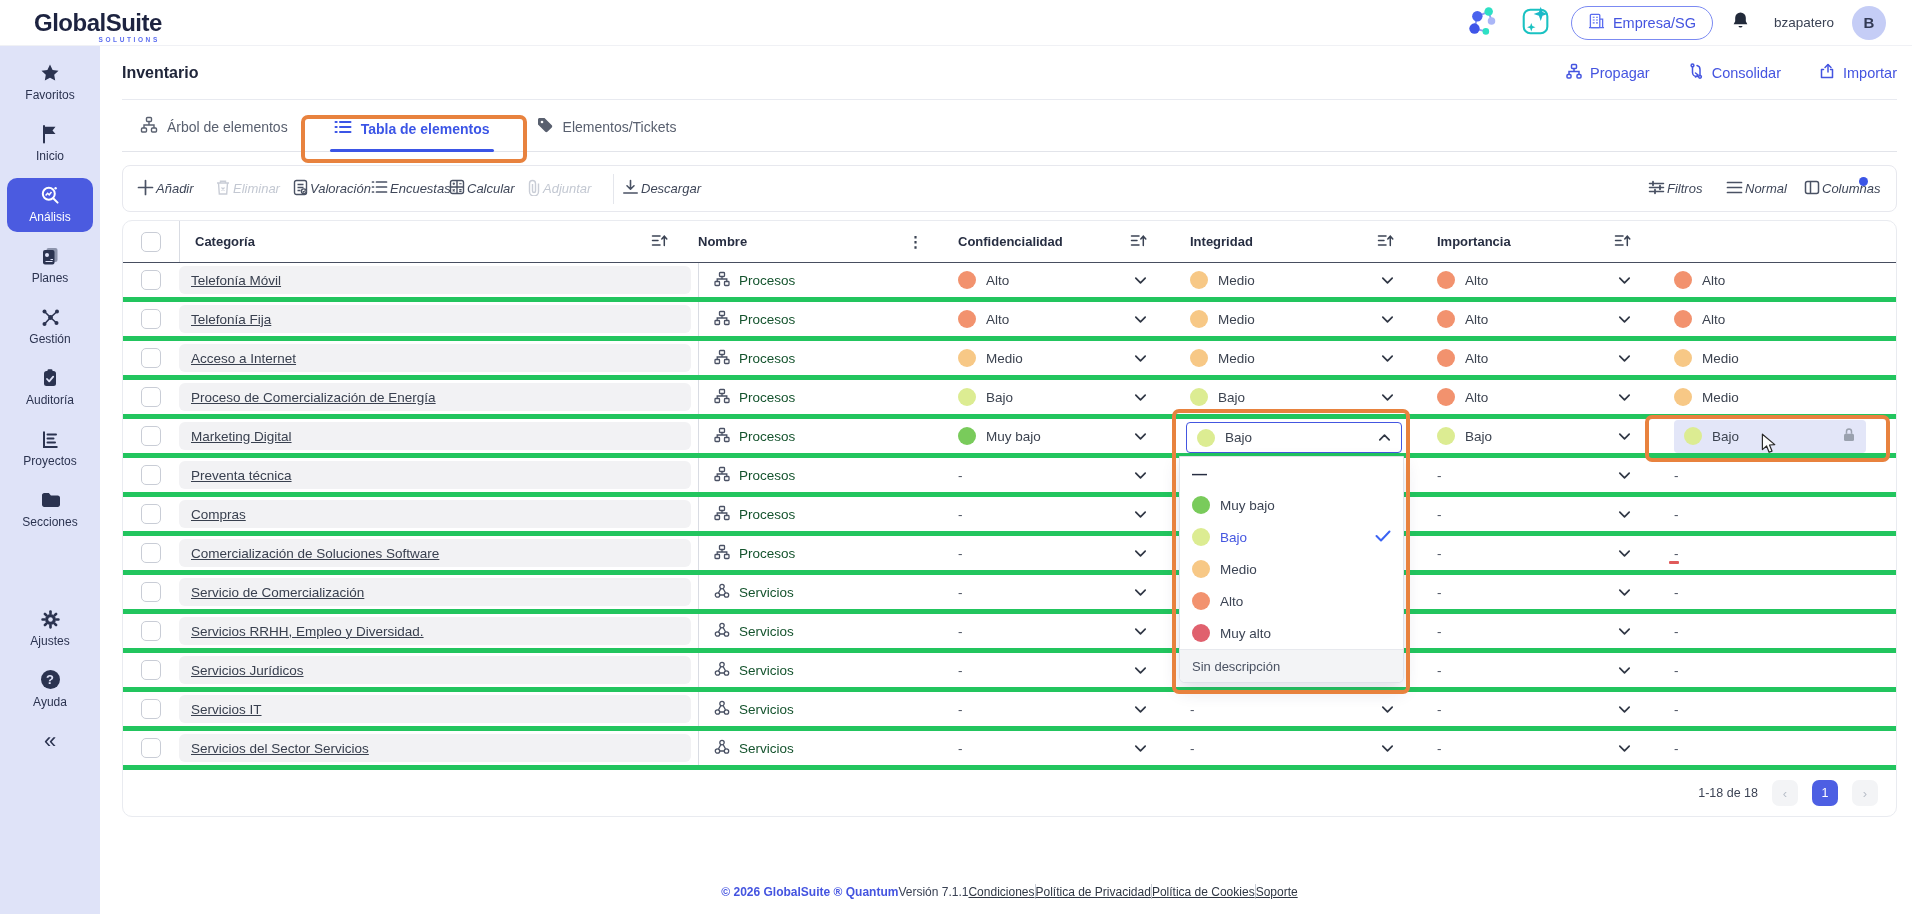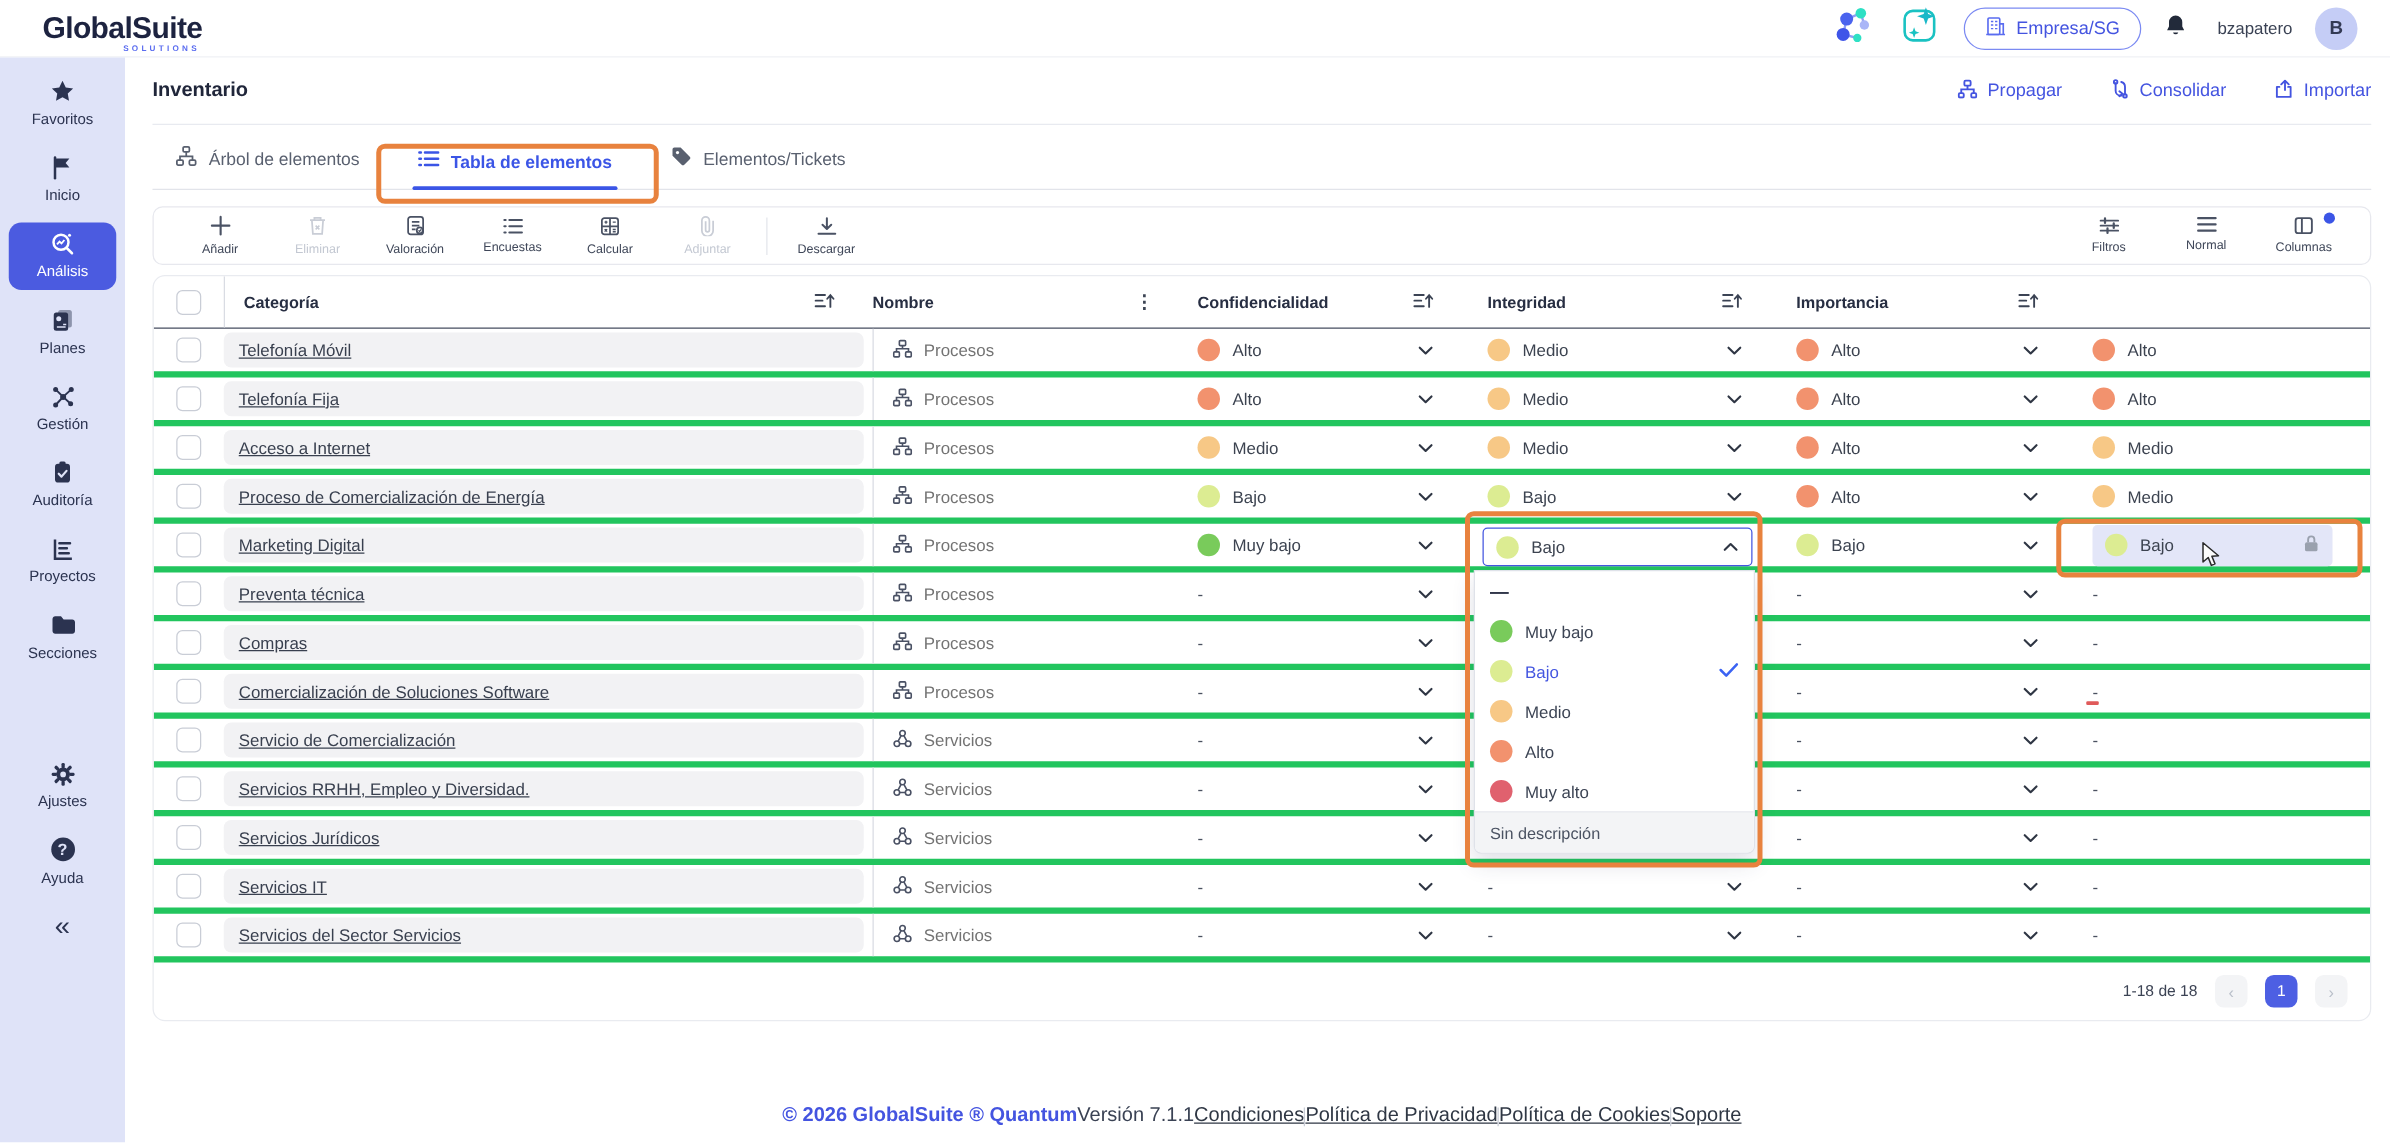--- a/index.html
+++ b/index.html
@@ -49,22 +49,22 @@
           border-bottom:1px solid #e2e4ea; }
   .tab { display:flex; align-items:center; gap:9px; font-size:14px; color:#59606f;
          padding-bottom:14px; cursor:pointer; position:relative; }
   .tab.active { color:#3b55e6; font-weight:bold; }
   .tab.active:after { content:""; position:absolute; left:-4px; right:-4px; bottom:-1px;
                       height:3px; background:#3b55e6; border-radius:2px; }
 
   
   .toolbar { margin-top:13px; height:47px; border:1px solid #e7e8ee; border-radius:8px;
              display:flex; align-items:center; padding:0 14px; background:#fff; }
-  .tool { width:78px; display:flex; flex-direction:column; align-items:center; gap:2px;
-          color:#3f4759; font-size:10px; cursor:pointer; position:relative; }
+  .tool { width:78px; display:flex; align-items:center; gap:2px;
+          color:#3f4759; font-size:13px; cursor:pointer; position:relative;font-style:italic; }
   .tool svg { stroke:#4a5264; }
   .tool.disabled { color:#c3c8d2; cursor:default; }
   .tool.disabled svg { stroke:#c9cdd6; }
   .tool-divider { width:1px; height:30px; background:#e4e6ec; margin:0 8px; }
   .toolbar-right { margin-left:auto; display:flex; }
   .blue-dot { position:absolute; top:-3px; right:14px; width:9px; height:9px; border-radius:50%;
               background:#3b55e6; }
 
   
   .tcard { margin-top:8px; border:1px solid #e9ebf0; border-radius:10px; overflow:hidden; background:#fff; }
@@ -75,41 +75,41 @@
   .cell { display:flex; align-items:center; height:100%; font-size:13.5px; color:#3c4350; }
   .c-check { padding-left:18px; }
   .cbox { width:20px; height:20px; border:1.5px solid #c9cdd6; border-radius:5px; background:#fff; cursor:pointer; }
   .c-name { position:relative; }
   .pill { display:flex; align-items:center; width:512px; height:28px; background:#f2f2f4;
           border-radius:6px; padding:0 12px; color:#39404f; text-decoration:underline; font-size:13.5px;
           cursor:pointer; white-space:nowrap; overflow:hidden; }
   .col-menu { margin-left:auto; padding-right:22px; font-size:15px; color:#3c4454; letter-spacing:0;
               cursor:pointer; line-height:1; }
   .c-cat { border-left:1px solid #d9dce3; padding:0 30px 0 15px; gap:9px; }
-  .catlbl { color:#737373; }
+  .catlbl { color:#14532d; }
   .c-val, .c-imp { padding:0 30px 0 13px; position:relative; }
   .dot { width:18px; height:18px; border-radius:50%; flex-shrink:0; }
   .lvl { margin-left:10px; }
   .dash { color:#4a5160; }
   .chev { margin-left:auto; flex-shrink:0; }
   .sort { margin-left:auto; cursor:pointer; }
   .lockbox { display:flex; align-items:center; background:#e3e6f8; border-radius:4px; height:33px;
              width:100%; padding:0 10px; }
   .lockbox .lock { margin-left:auto; }
   .vmark { position:absolute; left:8px; top:25px; width:10px; height:3px; background:#e05a5a; border-radius:1px; }
 
   
   .pagebar { height:46px; display:flex; align-items:center; justify-content:flex-end; gap:14px;
              padding-right:18px; font-size:12.5px; color:#3c4354; }
   .pbtn { width:26px; height:26px; border-radius:7px; background:#f3f4f6; color:#b9bfc9;
           display:flex; align-items:center; justify-content:center; font-size:13px; cursor:pointer; }
   .pbtn.current { background:#4d5fe3; color:#fff; font-size:12.5px; }
 
   
-  .footer { margin-top:67px; display:flex; align-items:center; justify-content:center; font-size:16px; }
+  .footer { margin-top:67px; display:flex; align-items:center; justify-content:center; font-size:12px; }
   .f-copy { color:#4454e0; font-weight:bold; }
   .f-ver { color:#3a4254; }
   .f-link { color:#2f3744; text-decoration:underline; cursor:pointer;text-align:center; }
   .f-sep { width:1px; height:15px; background:#c8ccd5; }
 
   
   .ov { position:absolute; }
   .annotation { border:4px solid #e8823e; border-radius:7px; pointer-events:none; }
   .dd-select { left:1186px; top:422px; width:216px; height:31px; background:#fff;
                border:1.5px solid #4456e0; border-radius:4px; display:flex; align-items:center;

